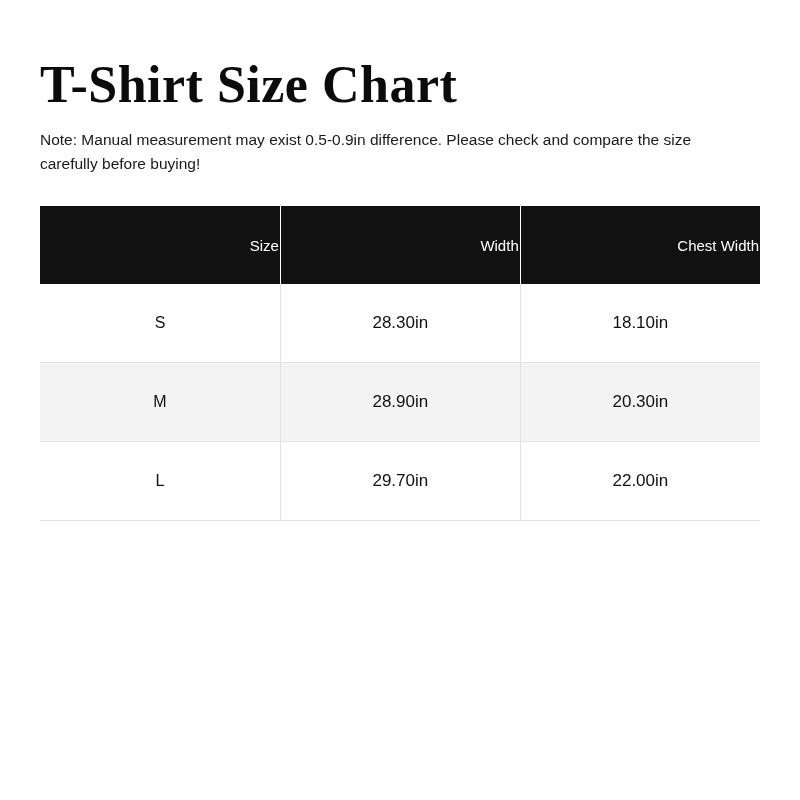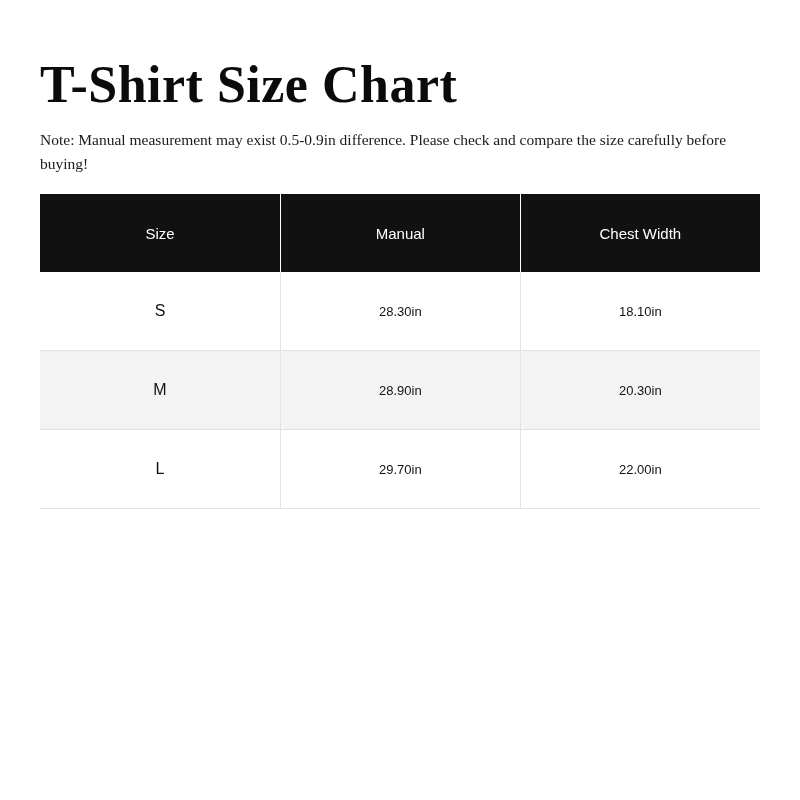--- a/index.html
+++ b/index.html
@@ -23,55 +23,55 @@
   .title {
     font-family: "Liberation Serif", serif;
     font-weight: bold;
     font-size: 52px;
     line-height: 1.05;
     letter-spacing: 0.5px;
     margin: 10px 0 14px 0;
     color: #0b0b0b;
   }
   .note {
-    font-family: Liberation Serif, serif;
+    font-family: Liberation Sans, sans-serif;
     font-size: 15.5px;
     line-height: 1.55;
     color: #1a1a1a;
     max-width: 730px;
-    margin-bottom: 18px;
+    margin-bottom: 30px;
   }
   table.size-chart {
     width: 720px;
     border-collapse: collapse;
     table-layout: fixed;
     font-size: 14.5px;
   }
   table.size-chart col.c0 { width: 33.4%; }
   table.size-chart col.c1 { width: 33.3%; }
   table.size-chart col.c2 { width: 33.3%; }
   table.size-chart thead th {
     background: #111111;
     color: #ffffff;
     font-weight: normal;
     font-size: 15px;
     height: 76px;
-    text-align: center;
+    text-align: right;
     vertical-align: middle;
     border-right: 1px solid #ffffff;
   }
   table.size-chart thead th:last-child {
     border-right: none;
   }
   table.size-chart tbody td {
     height: 76px;
     text-align: center;
     vertical-align: middle;
     color: #111111;
-    font-size: 13px;
+    font-size: 17px;
     border-right: 1px solid #e2e2e2;
     border-bottom: 1px solid #e2e2e2;
   }
   table.size-chart tbody td:last-child {
     border-right: none;
   }
   table.size-chart tbody tr:nth-child(odd) td {
     background: #ffffff;
   }
   table.size-chart tbody tr:nth-child(even) td {
@@ -92,21 +92,21 @@
 
   <table class="size-chart">
     <colgroup>
       <col class="c0">
       <col class="c1">
       <col class="c2">
     </colgroup>
     <thead>
       <tr>
         <th>Size</th>
-        <th>Manual</th>
+        <th>Width</th>
         <th>Chest Width</th>
       </tr>
     </thead>
     <tbody>
       <tr>
         <td class="size-cell">S</td>
         <td>28.30in</td>
         <td>18.10in</td>
       </tr>
       <tr>

